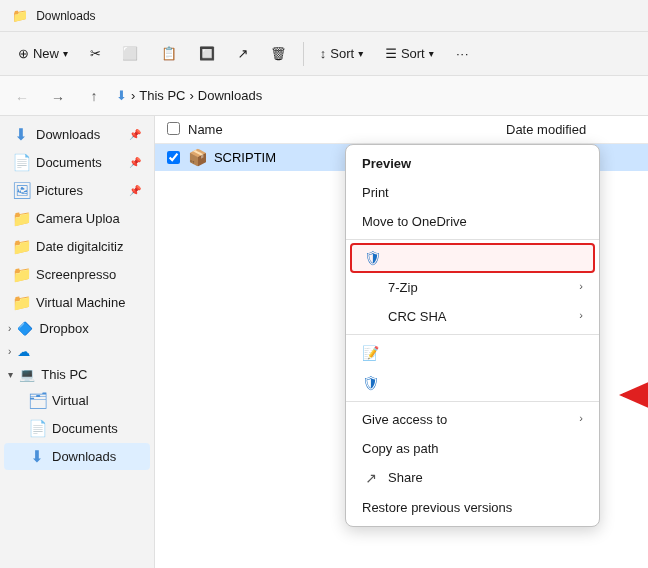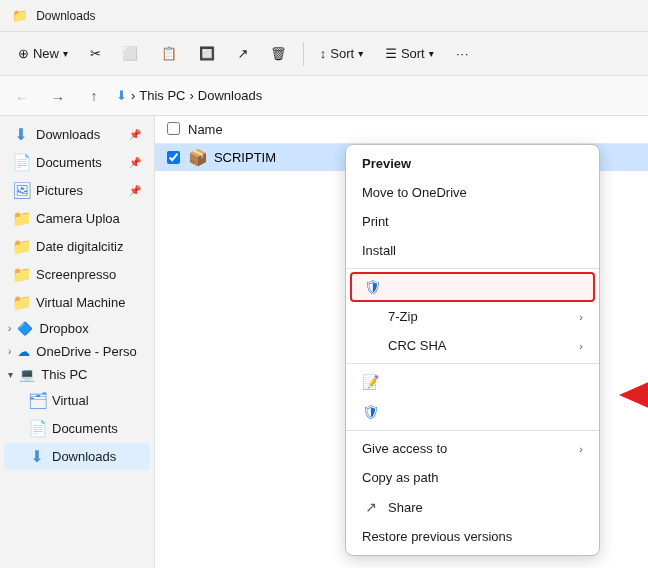--- a/index.html
+++ b/index.html
@@ -165,21 +165,20 @@
       background: #fff;
       border: 1px solid #c0c0c0;
       border-radius: 8px;
       box-shadow: 0 4px 16px rgba(0,0,0,0.18);
       z-index: 100;
       padding: 4px 0;
       font-size: 13px;
     }
     .ctx-item {
       display: flex;
-      align-items: center;
       padding: 7px 16px;
       cursor: pointer;
       gap: 8px;
       color: #1a1a1a;
       position: relative;
     }
     .ctx-item.highlighted {
       background: #fff3f3;
       border: 2px solid #e02020;
       border-radius: 4px;
@@ -306,21 +305,20 @@
       <span>Virtual Machine</span>
     </div>
     <div class="sidebar-section-header">
       <span class="arrow">›</span>
       <span style="color:#0061ff">🔷</span>
       <span>Dropbox</span>
     </div>
     <div class="sidebar-section-header">
       <span class="arrow">›</span>
       <span style="color:#0078d4">☁</span>
-      <span>OneDrive - Perso</span>
     </div>
     <div class="sidebar-section-header">
       <span class="arrow">▾</span>
       <span style="color:#4a90d9">💻</span>
       <span>This PC</span>
     </div>
     <div class="sidebar-item" style="padding-left: 24px;">
       <span class="icon" style="color:#4a90d9">🗂</span>
       <span>Virtual</span>
     </div>
@@ -331,40 +329,38 @@
     <div class="sidebar-item active" style="padding-left: 24px;">
       <span class="icon" style="color:#4a90d9">⬇</span>
       <span>Downloads</span>
     </div>
   </div>
 
   <div class="file-list">
     <div class="file-list-header">
       <input type="checkbox" style="">
       <span class="col-name">Name</span>
+      <span class="col-modified">Date modified</span>
     </div>
     <div class="file-row selected">
       <input type="checkbox" checked="" style="">
       <span class="file-icon">📦</span>
       <span class="file-name">SCRIPTIM</span>
       <span class="file-date">8/5/2001 1:19</span>
     </div>
 
     <div class="context-menu">
       <div class="ctx-item">
         <span style="font-weight:bold">Preview</span>
       </div>
       <div class="ctx-item">
+        <span>Print</span>
+      </div>
+      <div class="ctx-item">
         <span>Move to OneDrive</span>
-      </div>
-      <div class="ctx-item">
-        <span>Print</span>
-      </div>
-      <div class="ctx-item">
-        <span>Install</span>
       </div>
       <div class="ctx-separator"></div>
       <div class="ctx-item highlighted">
         <span class="ctx-icon shield-icon">🛡</span>
       </div>
       <div class="ctx-item">
         <span class="ctx-icon"></span>
         <span>7-Zip</span>
         <span class="ctx-arrow">›</span>
       </div>

